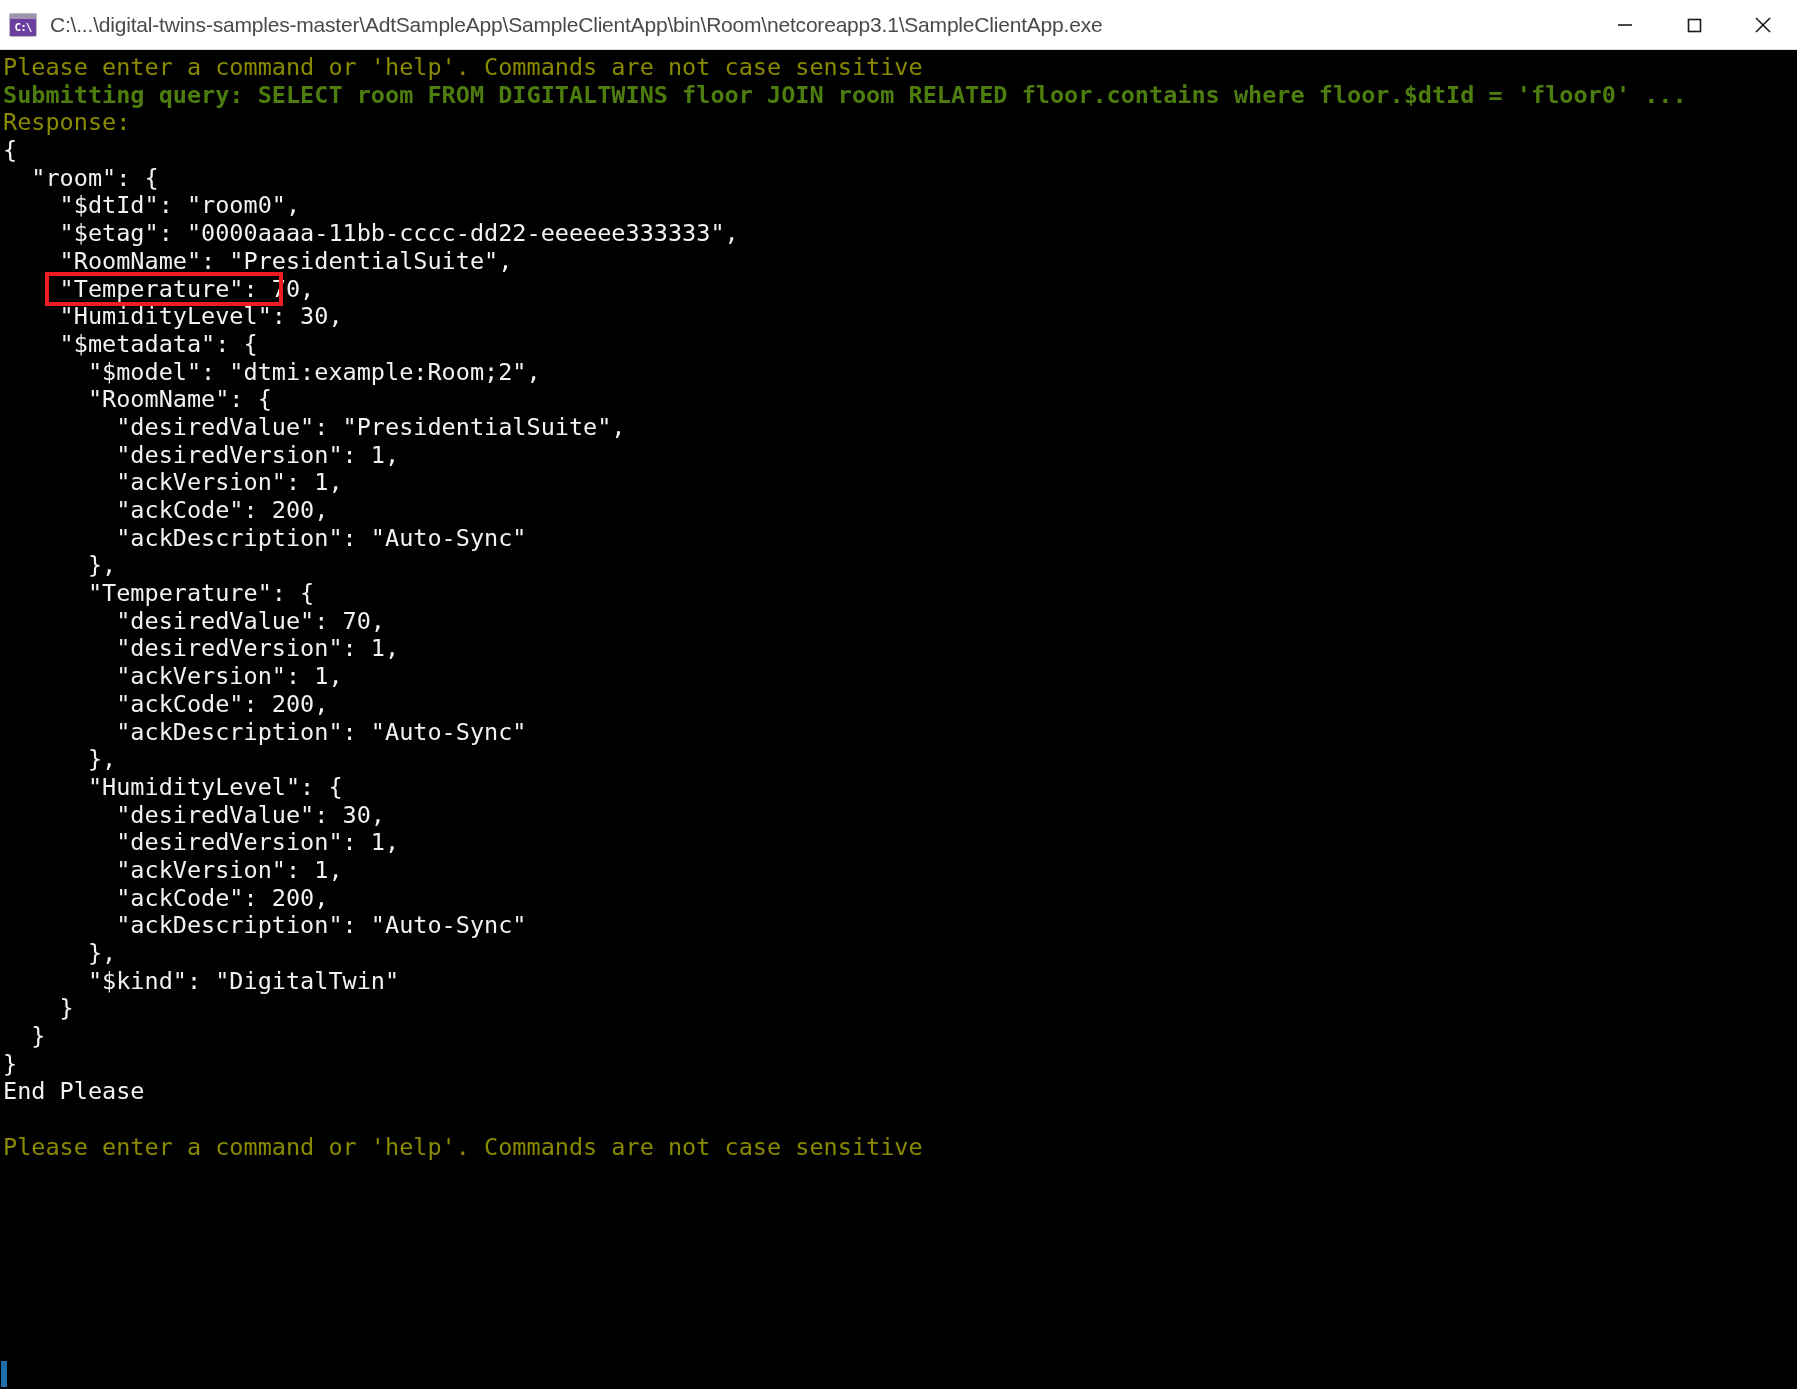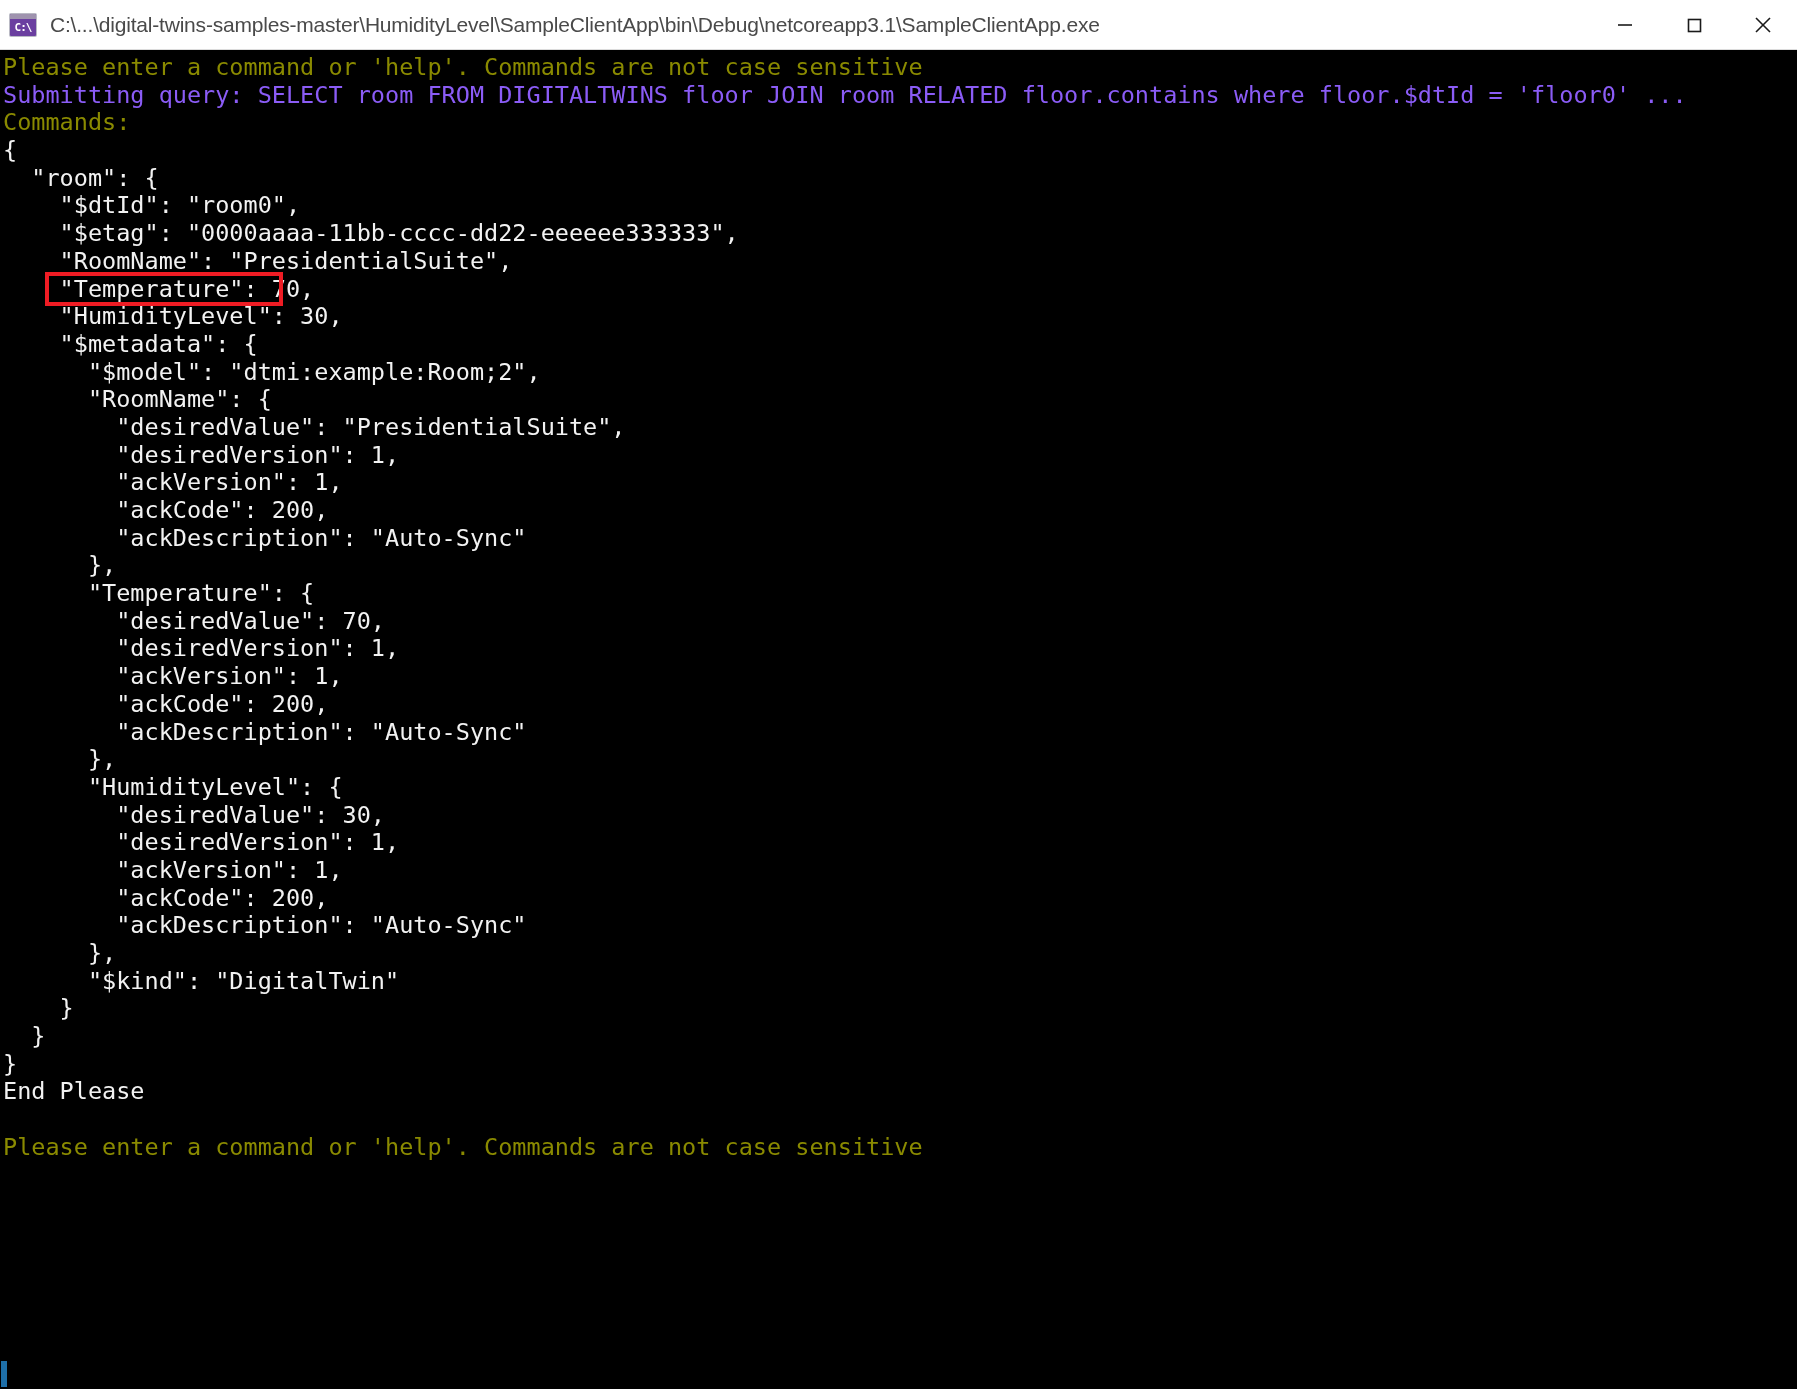--- a/index.html
+++ b/index.html
@@ -133,21 +133,21 @@
 </style>
 </head>
 <body style="background: rgb(0, 0, 0);">
 
 <div id="titlebar" style="background: rgb(255, 255, 255);">
   <div id="app-icon" style="background: rgb(107, 63, 160);">
     <div class="icon-bar"></div>
     <div class="icon-text">C:\</div>
   </div>
 
-  <div id="window-title">C:\...\digital-twins-samples-master\HumidityLevel\SampleClientApp\bin\Debug\netcoreapp3.1\SampleClientApp.exe</div>
+  <div id="window-title">C:\...\digital-twins-samples-master\AdtSampleApp\SampleClientApp\bin\Room\netcoreapp3.1\SampleClientApp.exe</div>
 
   <div class="win-btn">
     <svg width="22" height="22" viewBox="0 0 22 22">
       <line x1="4" y1="11" x2="18" y2="11" stroke="#1a1a1a" stroke-width="1.6"></line>
     </svg>
   </div>
   <div class="win-btn">
     <svg width="22" height="22" viewBox="0 0 22 22">
       <rect x="5.5" y="5.5" width="12" height="12" fill="none" stroke="#1a1a1a" stroke-width="1.6"></rect>
     </svg>
@@ -156,22 +156,22 @@
     <svg width="24" height="24" viewBox="0 0 24 24">
       <line x1="5" y1="5" x2="19" y2="19" stroke="#1a1a1a" stroke-width="1.6"></line>
       <line x1="19" y1="5" x2="5" y2="19" stroke="#1a1a1a" stroke-width="1.6"></line>
     </svg>
   </div>
 </div>
 
 <div id="console" style="background: rgb(0, 0, 0);">
   <div id="console-lines">
       <div class="cline c-olive" style="color: rgb(138, 138, 0);">Please enter a command or 'help'. Commands are not case sensitive</div>
-      <div class="cline c-olive" style="color: #8b5cf6;">Submitting query: SELECT room FROM DIGITALTWINS floor JOIN room RELATED floor.contains where floor.$dtId = 'floor0' ...</div>
-      <div class="cline c-olive" style="color: rgb(138, 138, 0);">Commands:</div>
+      <div class="cline c-olive" style="color: #4d7c0f; font-weight: bold;">Submitting query: SELECT room FROM DIGITALTWINS floor JOIN room RELATED floor.contains where floor.$dtId = 'floor0' ...</div>
+      <div class="cline c-olive" style="color: rgb(138, 138, 0);">Response:</div>
       <div class="cline c-white" style="color: rgb(242, 242, 242);">{</div>
       <div class="cline c-white" style="color: rgb(242, 242, 242);">  "room": {</div>
       <div class="cline c-white" style="color: rgb(242, 242, 242);">    "$dtId": "room0",</div>
       <div class="cline c-white" style="color: rgb(242, 242, 242);">    "$etag": "0000aaaa-11bb-cccc-dd22-eeeeee333333",</div>
       <div class="cline c-white" style="color: rgb(242, 242, 242);">    "RoomName": "PresidentialSuite",</div>
       <div class="cline c-white" style="color: rgb(242, 242, 242);">    "Temperature": 70,</div>
       <div class="cline c-white" style="color: rgb(242, 242, 242);">    "HumidityLevel": 30,</div>
       <div class="cline c-white" style="color: rgb(242, 242, 242);">    "$metadata": {</div>
       <div class="cline c-white" style="color: rgb(242, 242, 242);">      "$model": "dtmi:example:Room;2",</div>
       <div class="cline c-white" style="color: rgb(242, 242, 242);">      "RoomName": {</div>

